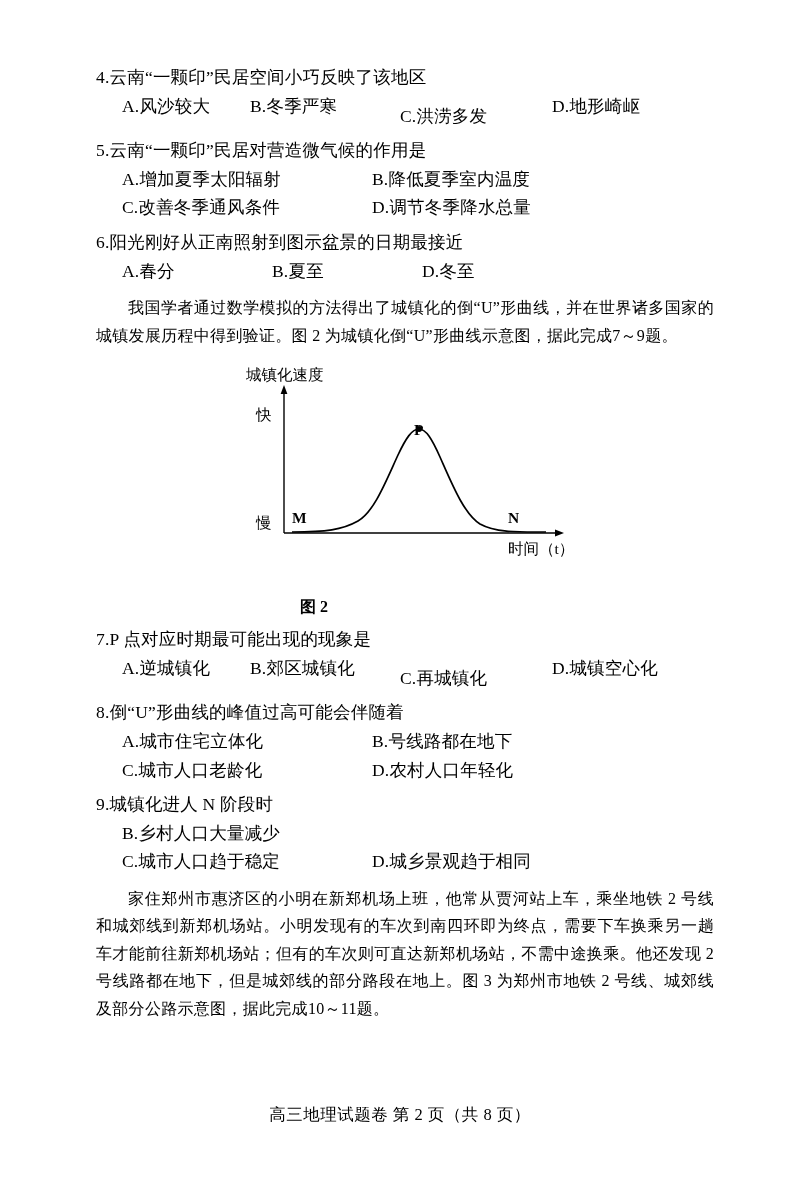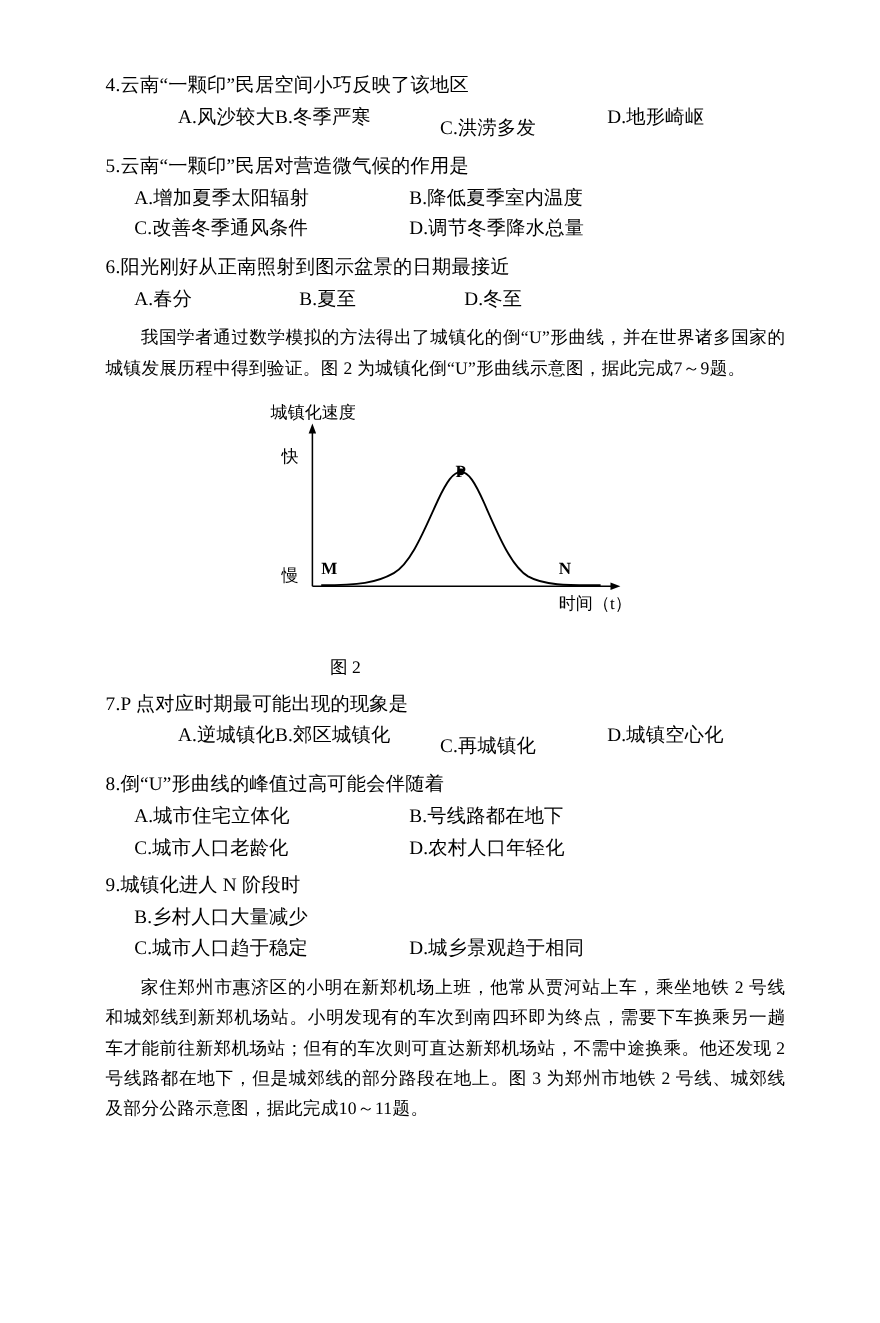--- a/index.html
+++ b/index.html
@@ -40,21 +40,21 @@
   }
   .opts {
     display: flex;
     padding-left: 26px;
     margin-bottom: 2px;
   }
   .opts.four-col > div {
     width: 150px;
     flex: 0 0 auto;
   }
-  .opts.four-col-wide > div:nth-child(1) { width: 128px; text-align: right; }
+  .opts.four-col-wide > div:nth-child(1) { width: 128px; }
   .opts.four-col-wide > div:nth-child(2) { width: 150px; }
   .opts.four-col-wide > div:nth-child(3) { width: 152px; margin-top: 10px; }
   .opts.two-col > div {
     width: 250px;
     flex: 0 0 auto;
   }
   .para {
     font-size: 16px;
     line-height: 1.72;
     text-indent: 2em;
@@ -65,20 +65,21 @@
   .figure-wrap {
     position: relative;
     margin: 14px 0 6px 0;
     height: 232px;
   }
   .fig-caption {
     text-align: left;
     font-size: 16px;
     padding-left: 204px;
     margin-top: -4px;
+    font-weight: bold;
   }
   .axis-label-y {
     position: absolute;
     left: 150px;
     top: 2px;
     font-size: 15.5px;
     white-space: nowrap;
   }
   .axis-label-x {
     position: absolute;
@@ -215,13 +216,14 @@
     </div>
     <div class="opts two-col">
       <div class="q-line">C.城市人口趋于稳定</div>
       <div class="q-line">D.城乡景观趋于相同</div>
     </div>
 
     <div class="para">家住郑州市惠济区的小明在新郑机场上班，他常从贾河站上车，乘坐地铁 2 号线和城郊线到新郑机场站。小明发现有的车次到南四环即为终点，需要下车换乘另一趟车才能前往新郑机场站；但有的车次则可直达新郑机场站，不需中途换乘。他还发现 2 号线路都在地下，但是城郊线的部分路段在地上。图 3 为郑州市地铁 2 号线、城郊线及部分公路示意图，据此完成10～11题。</div>
 
   </div>
 
+  <div class="footer">高三地理试题卷 第 2 页（共 8 页）</div>
 </div>
 
 </body></html>

